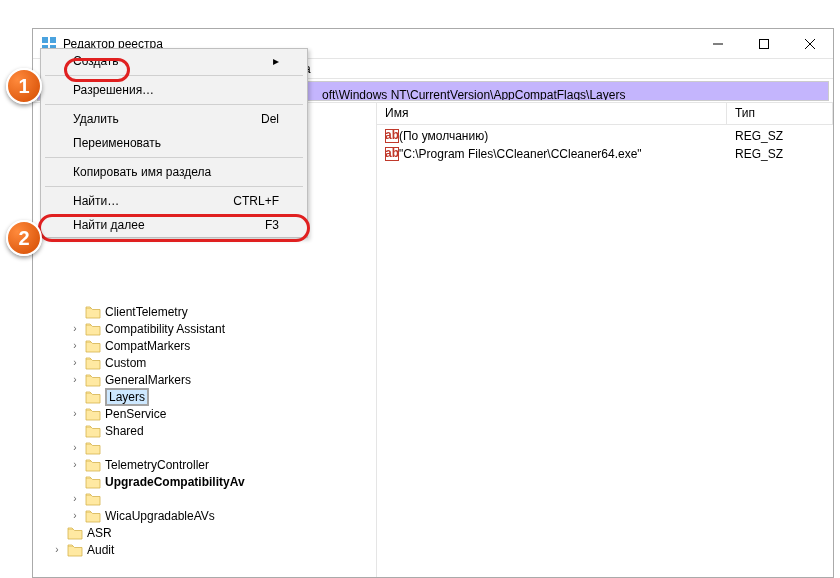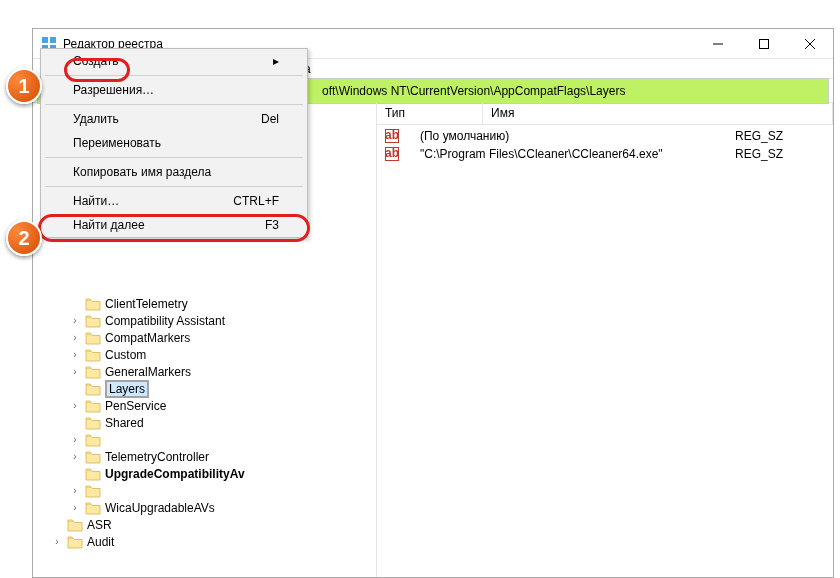--- a/index.html
+++ b/index.html
@@ -7,35 +7,35 @@
   .window { position: absolute; left: 32px; top: 28px; right: 6px; bottom: 0; background: #fff; border: 1px solid #aaa; display: flex; flex-direction: column; }
   .titlebar { height: 30px; display: flex; align-items: center; padding: 0 0 0 8px; border-bottom: 1px solid #e5e5e5; text-decoration: underline; }
   .titlebar .appicon { width: 16px; height: 16px; margin-right: 6px; }
   .titlebar .title { flex: 1; }
   .titlebar .ctrls { display: flex; }
   .titlebar .ctrl { width: 46px; height: 30px; display: flex; align-items: center; justify-content: center; }
   .menubar { height: 20px; display: flex; align-items: center; padding: 0 6px; gap: 0; border-bottom: 1px solid #e5e5e5; }
   .menubar .item { padding: 2px 8px; }
   .menubar .item.hidden { visibility: hidden; }
   .addrbar { height: 24px; display: flex; align-items: center; border-bottom: 1px solid #e5e5e5; padding: 2px 4px; }
-  .addrbar .field { flex:1; height: 20px; border:1px solid #ccc; background:#bef264; display:flex; align-items:center; padding:12px 4px; overflow:hidden; white-space:nowrap; }
+  .addrbar .field { flex:1; height: 20px; border:1px solid #ccc; background:#c4b5fd; display:flex; padding:6px 4px; overflow:hidden; white-space:nowrap; }
   .body { flex: 1; display: flex; overflow:hidden; }
   .tree { width: 344px; border-right:1px solid #e5e5e5; overflow:hidden; padding-top:2px; }
   .node { display:flex; align-items:center; height:17px; gap:4px; white-space:nowrap; }
   .arrow { width:12px; height:12px; display:flex; align-items:center; justify-content:center; color:#666; font-size:10px; }
   .folder-icon { width:16px; height:14px; }
   .node.selected span.lbl { background:#cde8ff; border:2px solid #a3a3a3; padding:0 2px; }
   .list { flex:1; display:flex; flex-direction:column; }
   .cols { display:flex; height:22px; border-bottom:1px solid #e5e5e5; }
   .col { padding:3px 8px; border-right:1px solid #e5e5e5; }
   .col.name { width:350px; }
   .col.type { flex:1; }
   .rows { padding:2px 0; }
   .row { display:flex; height:18px; align-items:center; }
-  .cell { padding:0 8px; display:flex; gap:21px; }
+  .cell { padding:0 8px; display:flex; gap:0; }
   .cell.name { width:350px; }
   .cell.type { flex:1; }
   .reg-icon { width:14px; height:14px; }
   
   .dropdown { position:absolute; left:40px; top:48px; width:268px; background:#f2f2f2; border:1px solid #bfbfbf; box-shadow:2px 2px 4px rgba(0,0,0,.2); z-index:10; }
   .dropdown .mitem { display:flex; align-items:center; justify-content:space-between; padding:4px 28px 4px 32px; height:24px; }
   .dropdown .sep { height:1px; background:#d0d0d0; margin:2px 4px; }
   
   .hl { position:absolute; border:3px solid #e02020; border-radius:14px; z-index:30; pointer-events:none; }
   .badge { position:absolute; width:36px; height:36px; border-radius:50%; background:radial-gradient(circle at 30% 30%, #ff8a3c, #d34a00); border:2px solid #fff; box-shadow:0 2px 4px rgba(0,0,0,.4); color:#fff; font-size:20px; font-weight:bold; display:flex; align-items:center; justify-content:center; z-index:40; }
@@ -84,21 +84,21 @@
   <div class="addrbar">
     <div class="field">
         <span style="padding-left:280px">oft\Windows NT\CurrentVersion\AppCompatFlags\Layers</span>
       </div>
   </div>
 
   <div class="body">
     <div class="tree">
       <div style="height:190px"></div>
       <div id="tree-inner">
-          <div class="node" style="padding-left: 36px;">
+          <div class="node" style="padding-left: 36px; margin-top: 8px;">
             <span class="arrow"></span>
             <svg class="folder-icon" viewBox="0 0 16 14">
               <path d="M1 3 L6 3 L7.5 4.5 L15 4.5 L15 13 L1 13 Z" fill="#ffe9a2" stroke="#d6b24c" stroke-width="0.8"></path>
               <path d="M1 3 L1 2 L5 2 L6 3" fill="#ffe9a2" stroke="#d6b24c" stroke-width="0.8"></path>
             </svg>
             <span class="lbl">ClientTelemetry</span>
           </div>
           <div class="node" style="padding-left: 36px;">
             <span class="arrow">›</span>
             <svg class="folder-icon" viewBox="0 0 16 14">
@@ -206,22 +206,22 @@
             <svg class="folder-icon" viewBox="0 0 16 14">
               <path d="M1 3 L6 3 L7.5 4.5 L15 4.5 L15 13 L1 13 Z" fill="#ffe9a2" stroke="#d6b24c" stroke-width="0.8"></path>
               <path d="M1 3 L1 2 L5 2 L6 3" fill="#ffe9a2" stroke="#d6b24c" stroke-width="0.8"></path>
             </svg>
             <span class="lbl">Audit</span>
           </div>
         </div>
     </div>
     <div class="list">
       <div class="cols">
+        <div class="col name">Имя</div>
         <div class="col type">Тип</div>
-        <div class="col name">Имя</div>
       </div>
       <div class="rows" id="list-rows">
           <div class="row">
             <div class="cell name">
               <svg class="reg-icon" viewBox="0 0 14 14">
                 <rect x="0.5" y="0.5" width="13" height="13" fill="#fff" stroke="#c0392b"></rect>
                 <text x="7" y="10" font-size="8" text-anchor="middle" fill="#c0392b" font-weight="bold">ab</text>
               </svg>
               <span>(По умолчанию)</span>
             </div>

